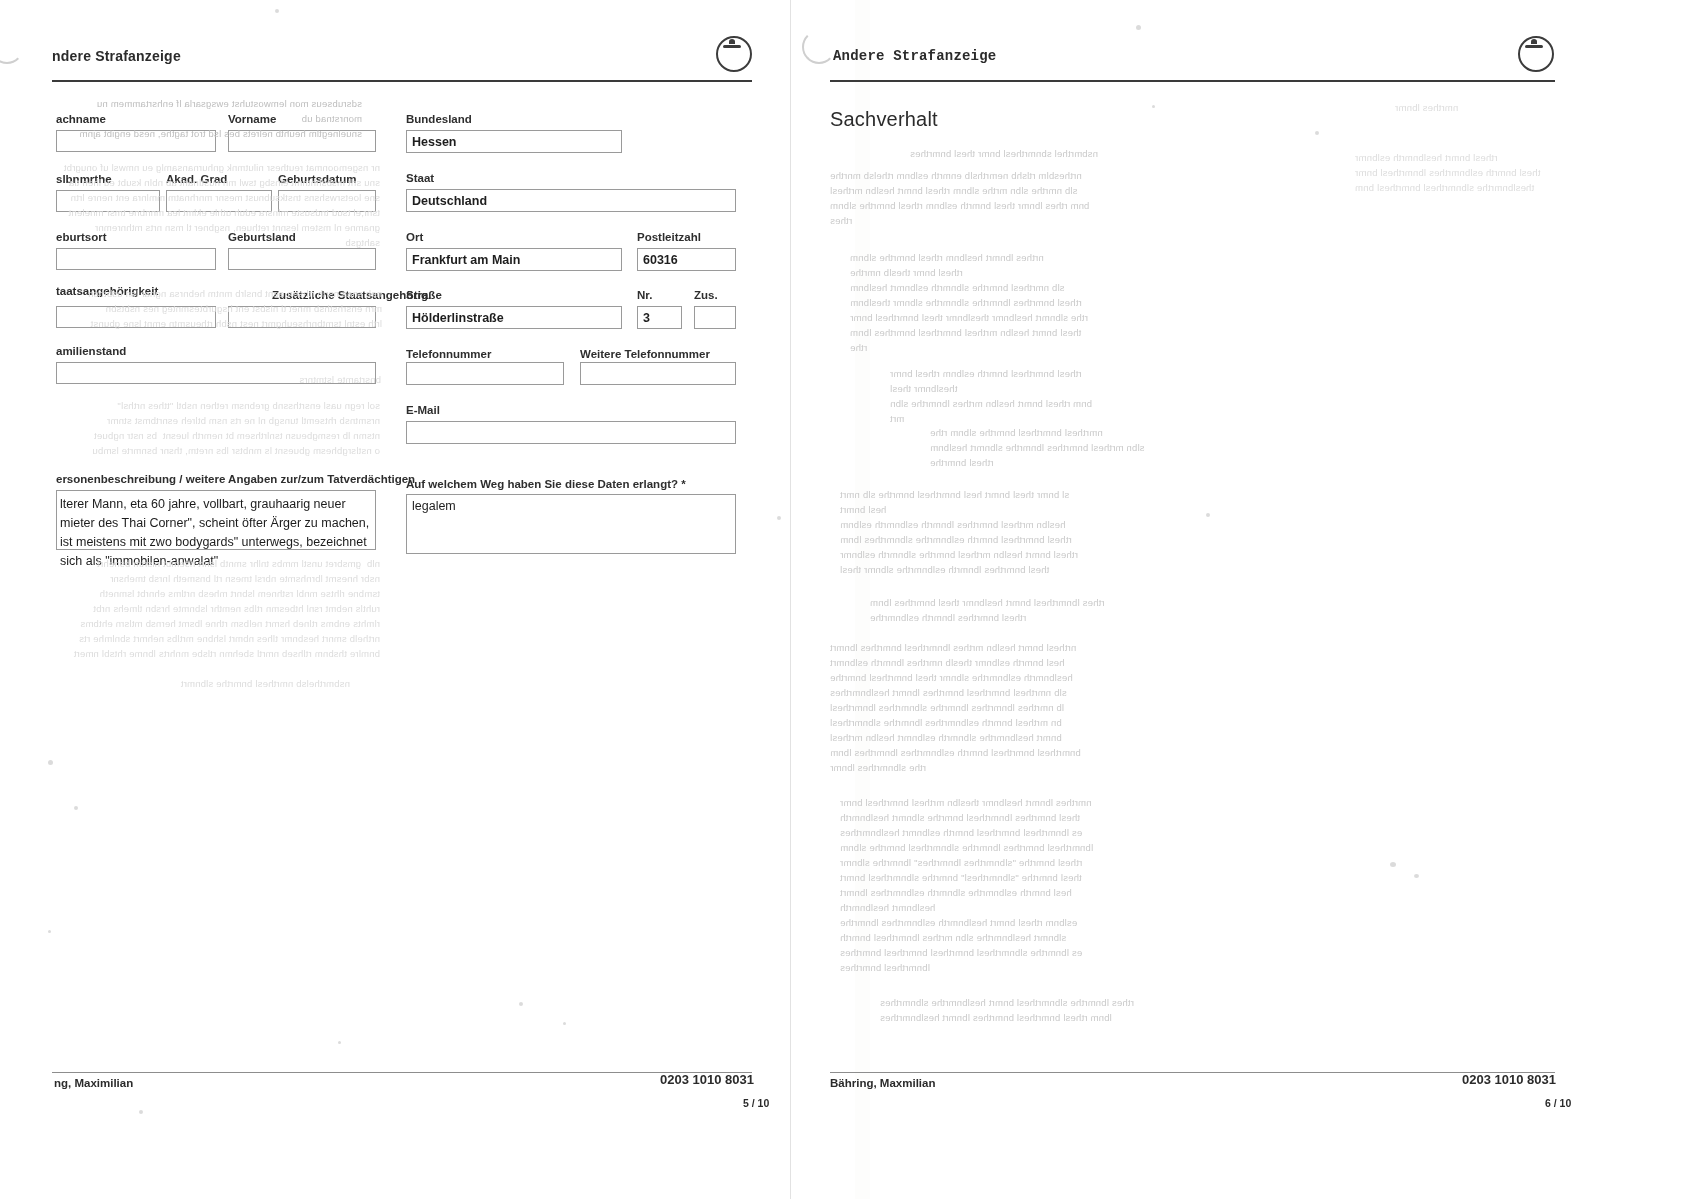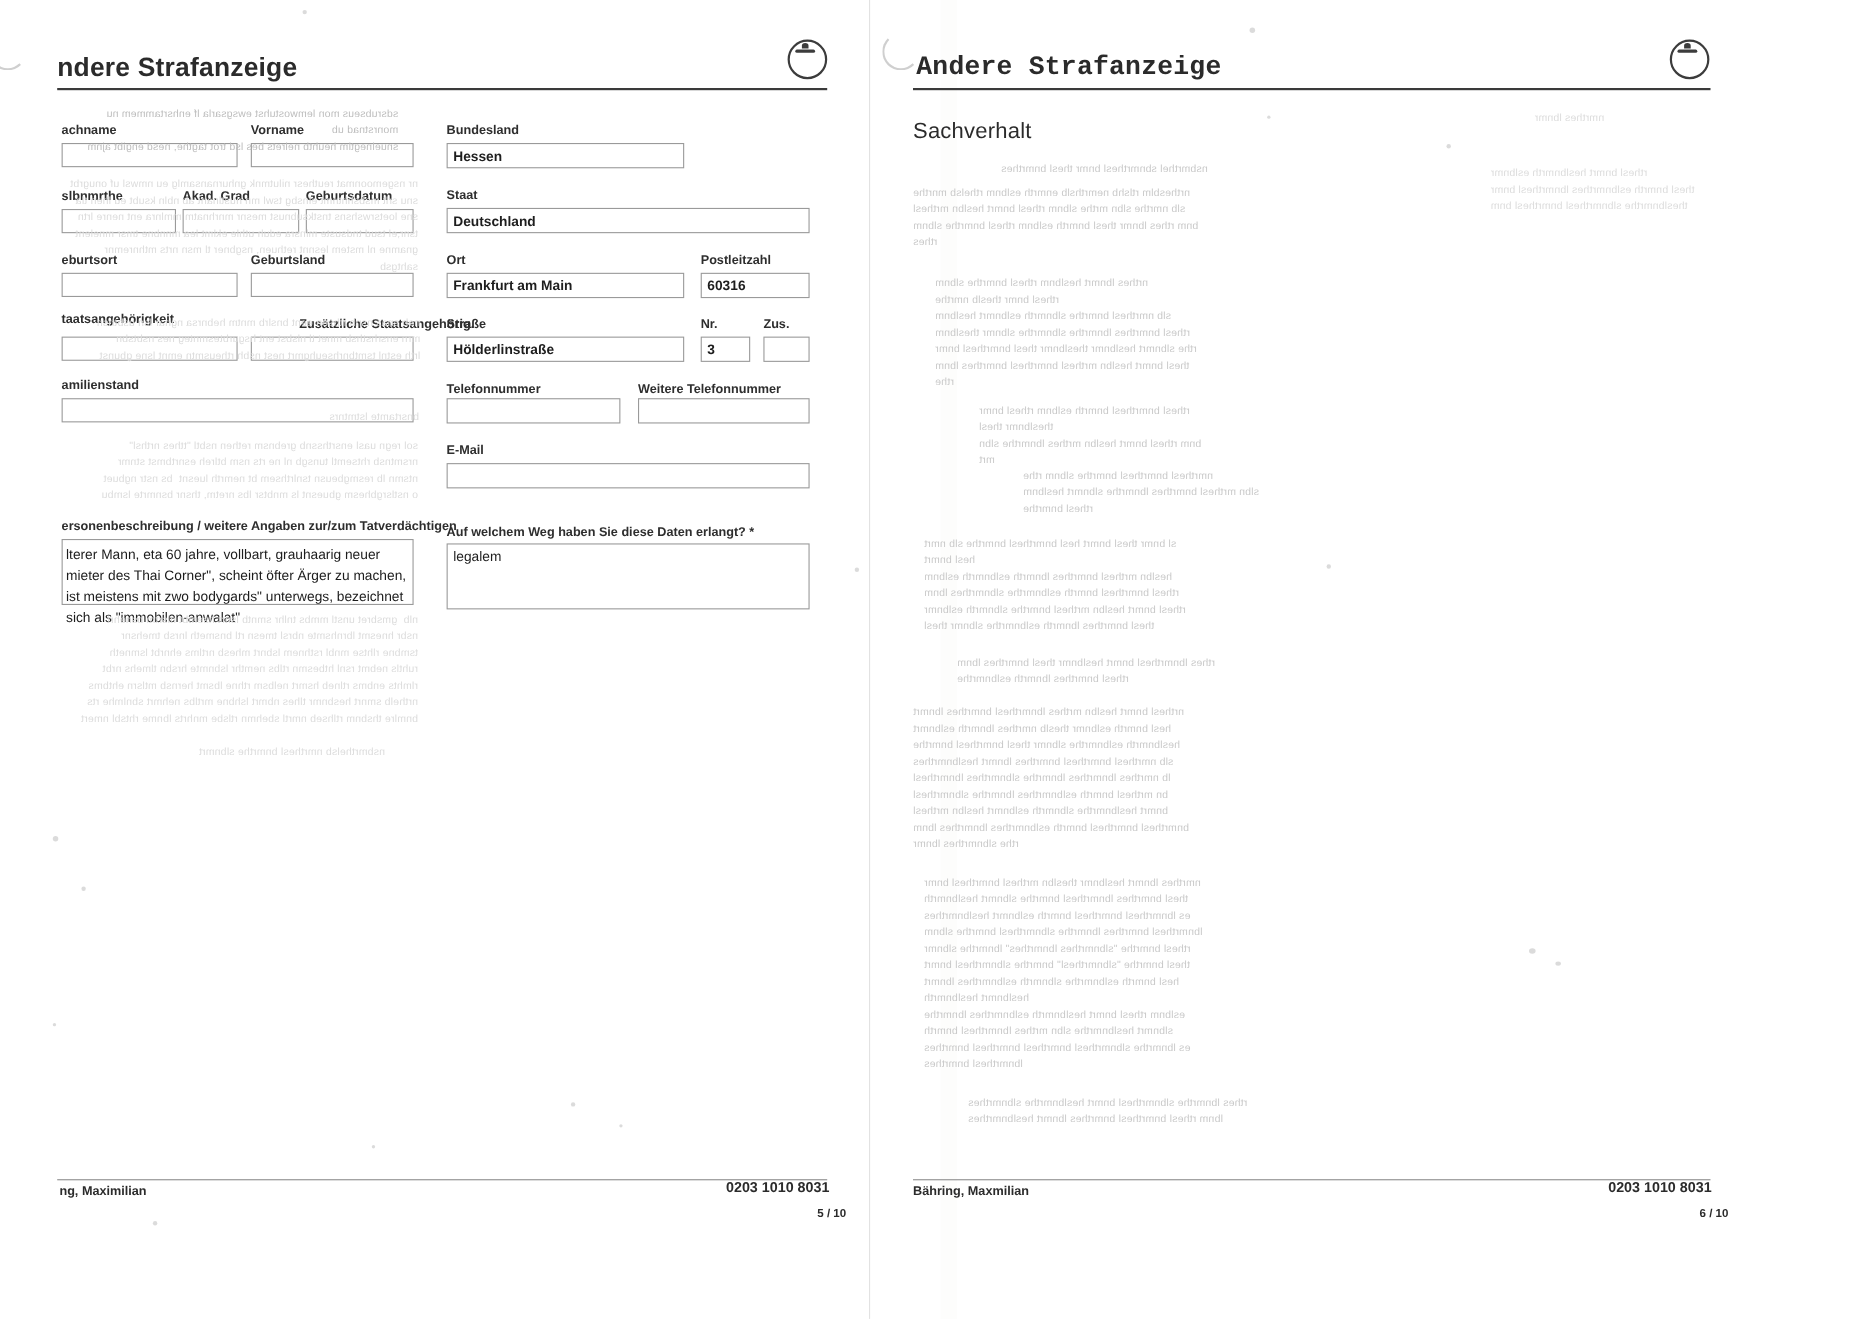--- a/index.html
+++ b/index.html
@@ -39,21 +39,21 @@
 
   .page-edge {
     position: absolute;
     top: 0;
     width: 1px;
     height: 1199px;
     background: #e2e2e2;
   }
   .hdr-title {
     position: absolute;
-    font-size: 24px;
+    font-size: 14px;
     font-weight: bold;
     letter-spacing: .2px;
     color: #2b2b2b;
   }
   .hdr-rule {
     position: absolute;
     height: 2px;
     background: #3a3a3a;
   }
   .logo {

